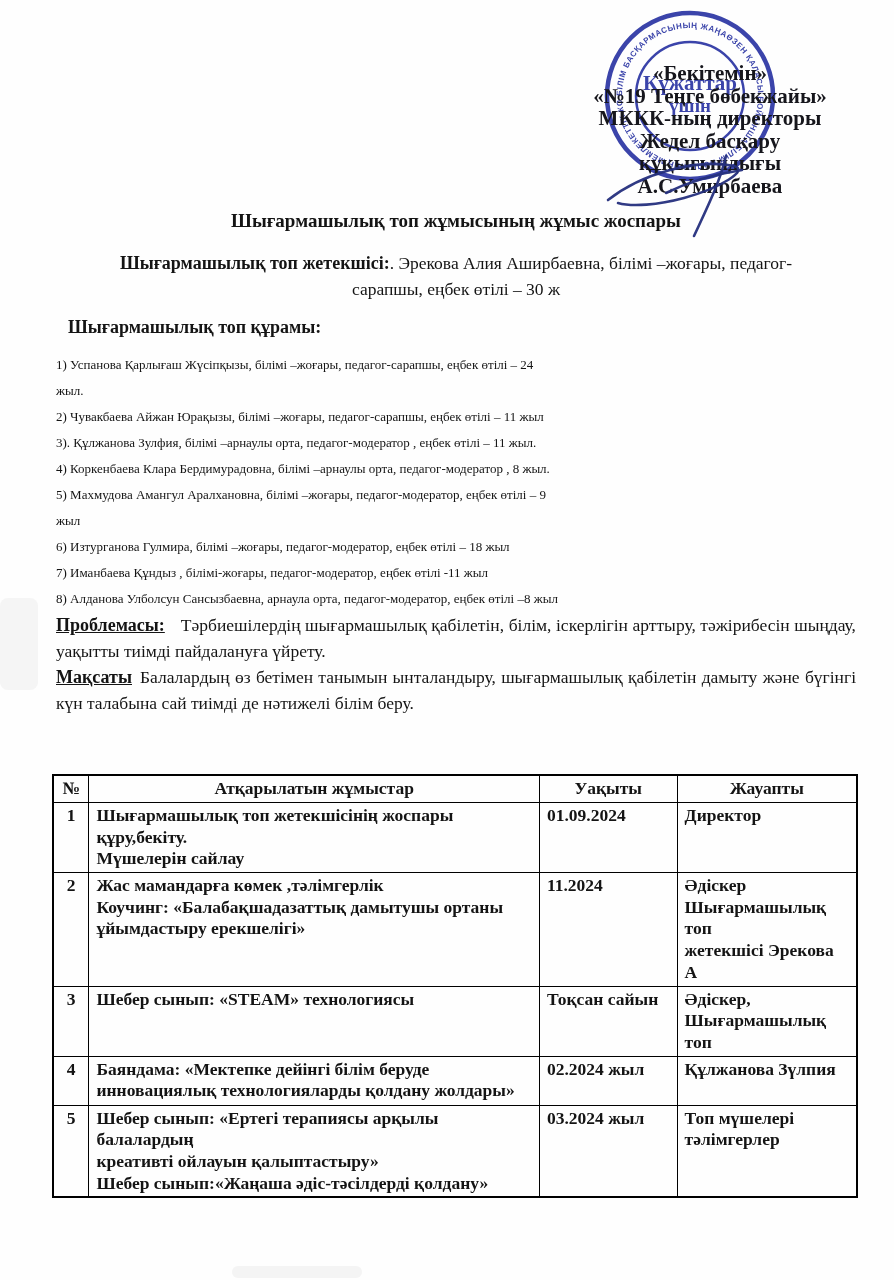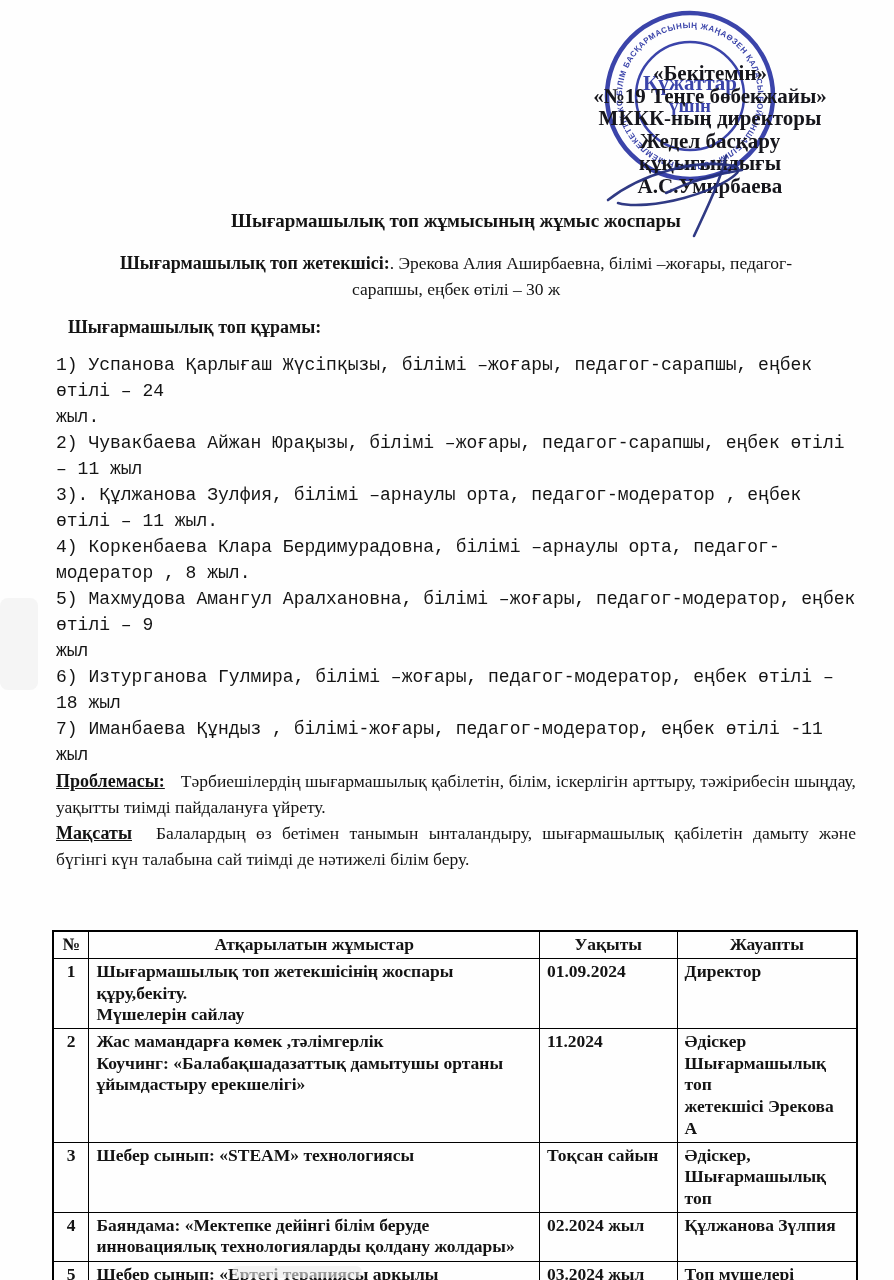--- a/index.html
+++ b/index.html
@@ -12,25 +12,25 @@
   .approval{position:absolute;top:62px;right:50px;width:268px;text-align:center;
             font-weight:700;font-size:21px;line-height:22.5px;color:#16161c;}
   .signature-svg{position:absolute;top:138px;left:596px;}
 
   
   .doc-title{padding-top:210px;margin:0;text-align:center;font-size:19px;font-weight:700;}
   .leader{margin:18px 0 0;text-align:center;font-size:17.5px;line-height:26px;}
   .leader b{font-size:18px;}
   .leader .rest{white-space:pre-line;}
   .group-heading{margin:12px;font-size:18px;font-weight:700;line-height:26px;}
-  .member{font-size:18px;line-height:26px;white-space:pre-line;font-family:Liberation Mono, monospace;}
+  .member{font-size:13px;line-height:26px;white-space:pre-line;}
   .para{margin:0;font-size:17.5px;line-height:26px;text-align:justify;}
   .ulabel{font-weight:700;text-decoration:underline;font-size:18px;}
   .plabel{margin-right:16px;}
-  .glabel{margin-right:24px;}
+  .glabel{margin-right:8px;}
 
   
   table.plan{border-collapse:collapse;margin:58px 0 0 -4px;width:806px;
              font-size:17.5px;line-height:1.24;font-weight:700;}
   table.plan, table.plan th, table.plan td{border:1.7px solid #000;}
   table.plan{border-width:2.6px;}
   table.plan th{height:24px;padding:1px 4px;text-align:center;}
   table.plan td{padding:2px 7px;vertical-align:top;}
   td.cell-num{text-align:center;padding:2px 2px;}
   .pre{white-space:pre-line;}
@@ -91,20 +91,21 @@
 
     <div class="member">1) Успанова Қарлығаш Жүсіпқызы, білімі –жоғары, педагог-сарапшы, еңбек өтілі – 24
 жыл.</div>
     <div class="member">2) Чувакбаева Айжан Юрақызы, білімі –жоғары,  педагог-сарапшы, еңбек өтілі – 11 жыл</div>
     <div class="member">3). Құлжанова Зулфия, білімі –арнаулы орта,  педагог-модератор , еңбек өтілі – 11 жыл.</div>
     <div class="member">4) Коркенбаева Клара Бердимурадовна, білімі –арнаулы орта,  педагог-модератор , 8 жыл.</div>
     <div class="member">5) Махмудова Амангул Аралхановна, білімі –жоғары, педагог-модератор, еңбек өтілі – 9
 жыл</div>
     <div class="member">6) Изтурганова Гулмира, білімі –жоғары, педагог-модератор, еңбек өтілі – 18 жыл</div>
     <div class="member">7) Иманбаева Құндыз , білімі-жоғары, педагог-модератор, еңбек өтілі -11 жыл</div>
+    <div class="member">8) Алданова Улболсун Сансызбаевна, арнаула орта, педагог-модератор, еңбек өтілі –8 жыл</div>
 
     <p class="para"><span class="ulabel plabel">Проблемасы:</span><span>Тәрбиешілердің шығармашылық қабілетін, білім, іскерлігін арттыру, тәжірибесін  шыңдау, уақытты  тиімді пайдалануға  үйрету.</span></p>
 
     <p class="para"><span class="ulabel glabel">Мақсаты</span><span>Балалардың өз бетімен танымын ынталандыру, шығармашылық қабілетін дамыту және бүгінгі күн талабына сай  тиімді  де нәтижелі білім беру.</span></p>
 
     <table class="plan">
       <colgroup>
         <col style="width:36px">
           <col style="width:452px">
           <col style="width:138px">

